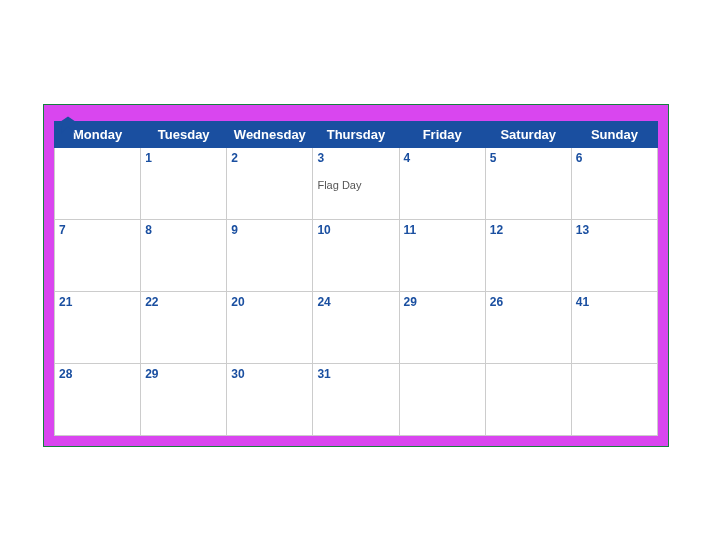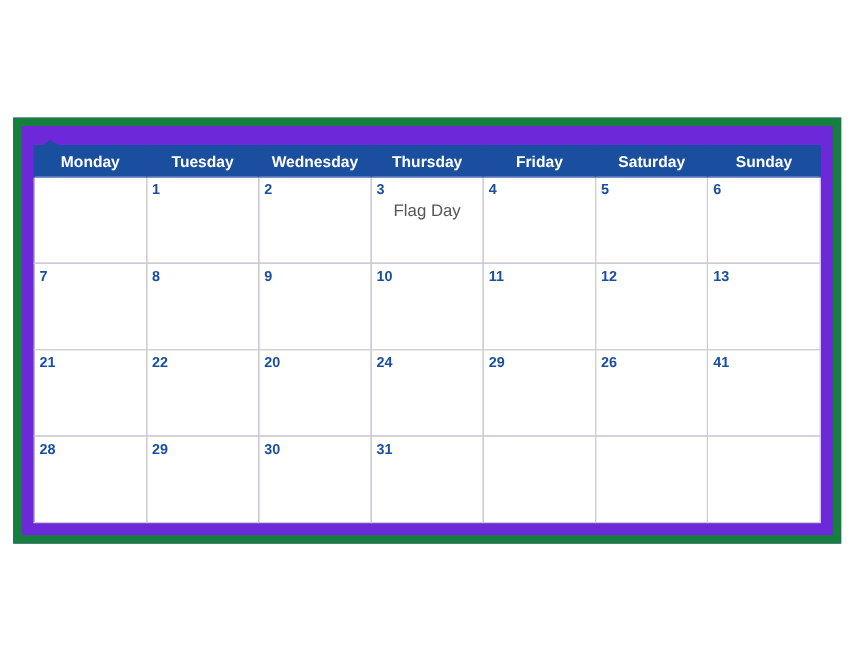--- a/index.html
+++ b/index.html
@@ -6,23 +6,23 @@
     body {
       font-family: Arial, sans-serif;
       background: #fff;
       display: flex;
       justify-content: center;
       align-items: center;
       width: 712px;
       height: 550px;
     }
     .calendar-wrapper {
-      width: 690px;
-      background: #6d28d9;
-      border: 7px solid #15803d;
+      width: 626px;
+      background: #d946ef;
+      border: 1px solid #15803d;
       padding: 10px 10px 10px 10px;
     }
     .calendar-header {
       display: flex;
       justify-content: center;
       align-items: flex-start;
       position: relative;
       margin-bottom: 6px;
     }
     .logo-area {
@@ -81,25 +81,24 @@
       padding: 3px 4px;
       background: #fff;
     }
     .day-number {
       font-size: 12px;
       font-weight: bold;
       color: #1a4fa0;
       display: block;
     }
     .holiday-label {
-      font-size: 14px;
+      font-size: 11px;
       color: #555;
       display: block;
-      margin-top: 2px;
-      text-align: center;
+      margin-top: 14px;
     }
     .empty-cell {
       background: #fff;
     }
   </style>
 </head>
 <body>
 
 <div class="calendar-wrapper">
   <div class="calendar-header">

